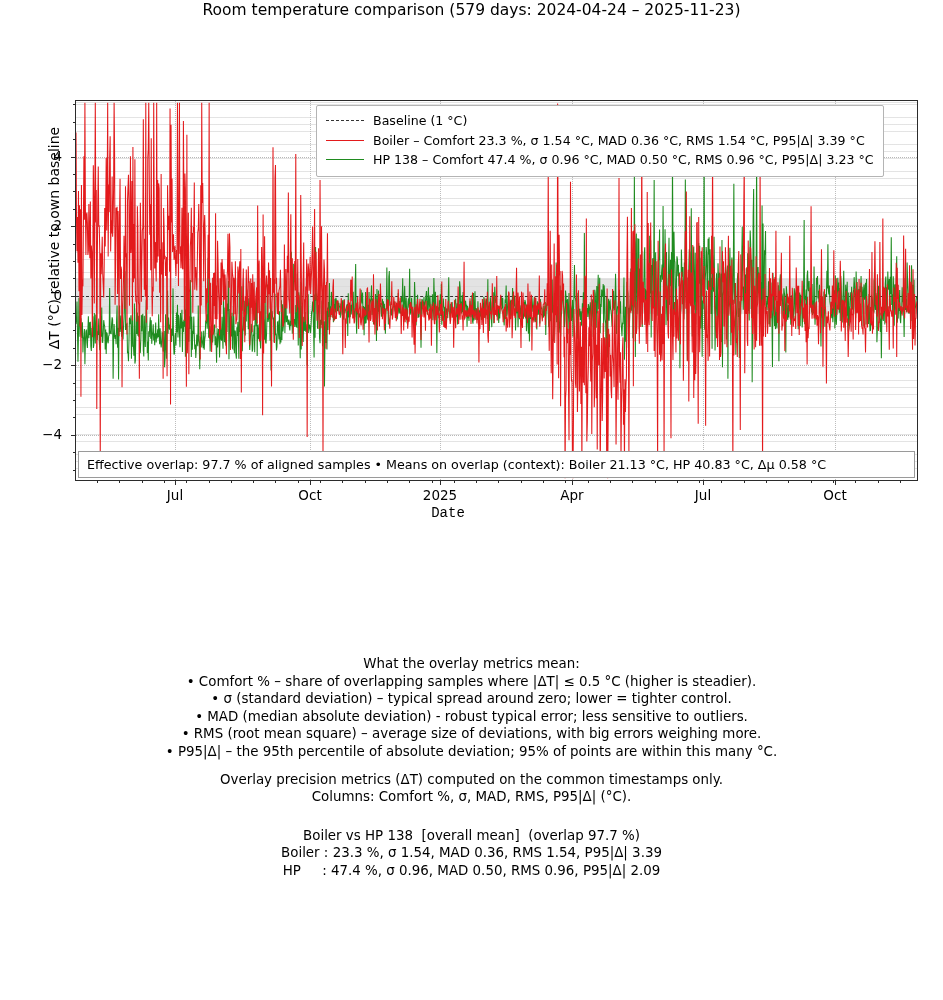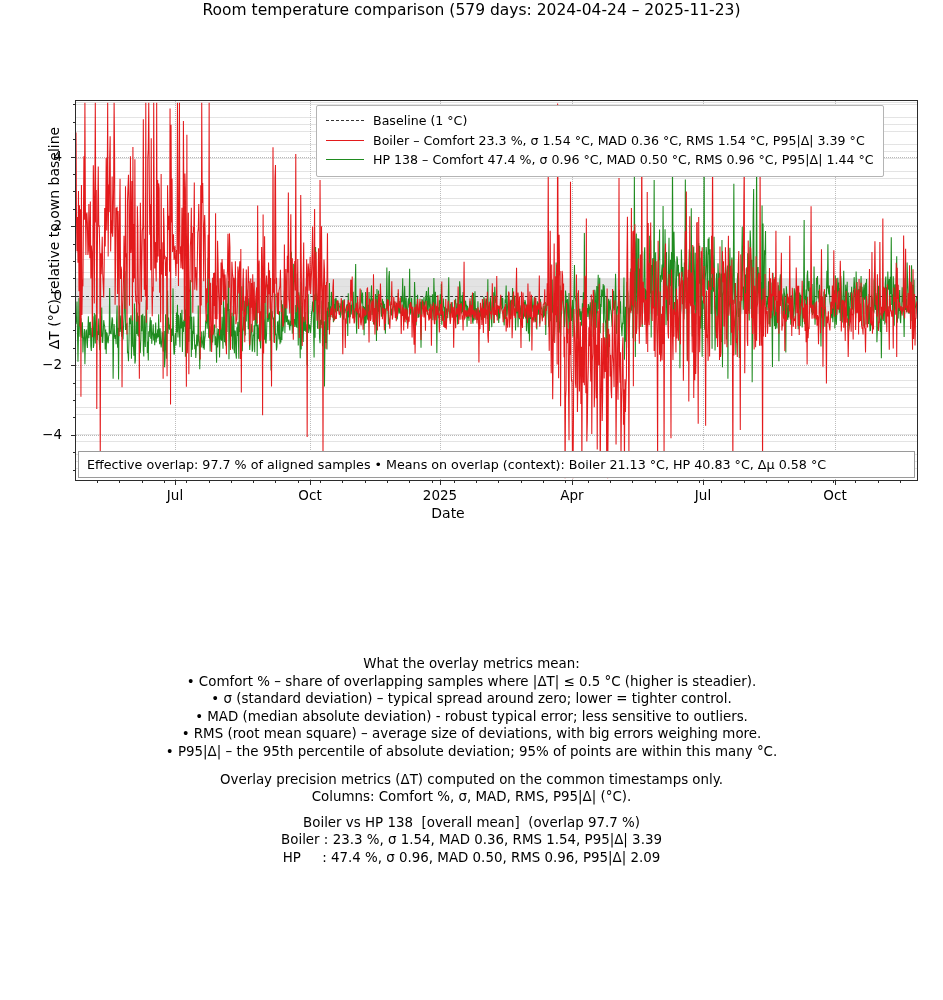--- a/index.html
+++ b/index.html
@@ -149,20 +149,21 @@
     transform: rotate(-90deg);
     white-space: nowrap;
   }
   #xlabel {
     position: absolute;
     left: 0;
     top: 505px;
     width: 896px;
     text-align: center;
     font-size: 14px;
+    font-family: Liberation Mono, monospace;
   }
 
   
   #legend {
     position: absolute;
     left: 316px;
     top: 105px;
     background: #ffffff;
     border: 1px solid #b4b4b4;
     border-radius: 2px;
@@ -235,21 +236,21 @@
     text-align: center;
   }
   .footer-block {
     font-size: 13.4px;
     line-height: 17.6px;
     white-space: pre;
     text-align: center;
   }
   #footer-metrics-block { margin-top: 0; }
   #footer-columns-block { margin-top: 10px; }
-  #footer-summary-block { margin-top: 8px; }
+  #footer-summary-block { margin-top: 21px; }
   .footer-line { display: block; }
 </style>
 </head>
 <body>
 
 <div id="figure-titles">
   <div id="suptitle">Room temperature comparison (579 days: 2024-04-24 – 2025-11-23)</div>
 </div>
 
 <div id="plot-wrap">
@@ -372,21 +373,21 @@
     <div class="legend-row">
       <span class="legend-key">
           <span class="key-line red"></span>
         </span>
       <span>Boiler  – Comfort 23.3 %, σ 1.54 °C, MAD 0.36 °C, RMS 1.54 °C, P95|Δ| 3.39 °C</span>
     </div>
     <div class="legend-row">
       <span class="legend-key">
           <span class="key-line green"></span>
         </span>
-      <span>HP 138 – Comfort 47.4 %, σ 0.96 °C, MAD 0.50 °C, RMS 0.96 °C, P95|Δ| 1.44 °C</span>
+      <span>HP 138 – Comfort 47.4 %, σ 0.96 °C, MAD 0.50 °C, RMS 0.96 °C, P95|Δ| 3.23 °C</span>
     </div>
   </div>
 </div>
 
 <div id="footer">
   <div class="footer-block" id="footer-metrics-block"><span class="footer-line">What the overlay metrics mean:</span><span class="footer-line">• Comfort % – share of overlapping samples where |ΔT| ≤ 0.5 °C (higher is steadier).</span><span class="footer-line">• σ (standard deviation) – typical spread around zero; lower = tighter control.</span><span class="footer-line">• MAD (median absolute deviation) - robust typical error; less sensitive to outliers.</span><span class="footer-line">• RMS (root mean square) – average size of deviations, with big errors weighing more.</span><span class="footer-line">• P95|Δ| – the 95th percentile of absolute deviation; 95% of points are within this many °C.</span></div>
   <div class="footer-block" id="footer-columns-block"><span class="footer-line">Overlay precision metrics (ΔT) computed on the common timestamps only.</span><span class="footer-line">Columns: Comfort %, σ, MAD, RMS, P95|Δ| (°C).</span></div>
   <div class="footer-block" id="footer-summary-block"><span class="footer-line">Boiler vs HP 138  [overall mean]  (overlap 97.7 %)</span><span class="footer-line">Boiler : 23.3 %, σ 1.54, MAD 0.36, RMS 1.54, P95|Δ| 3.39</span><span class="footer-line">HP     : 47.4 %, σ 0.96, MAD 0.50, RMS 0.96, P95|Δ| 2.09</span></div>
 </div>
 

